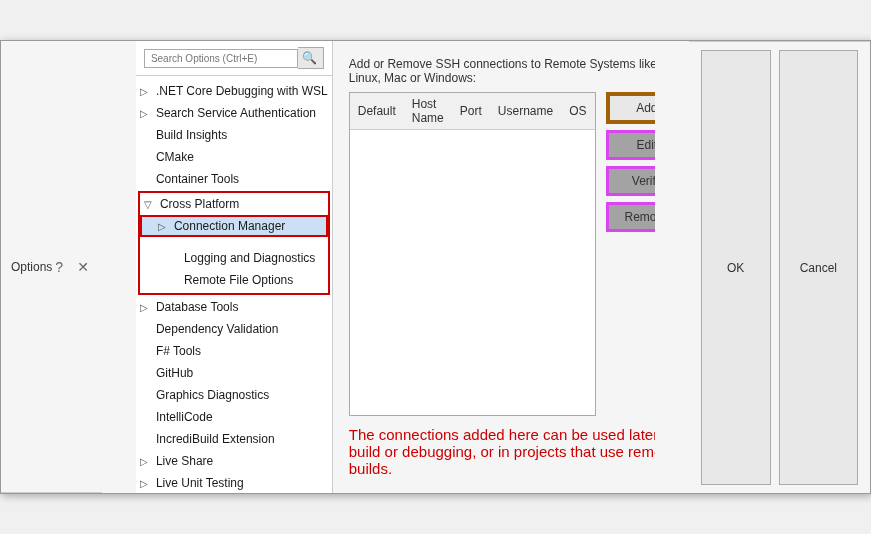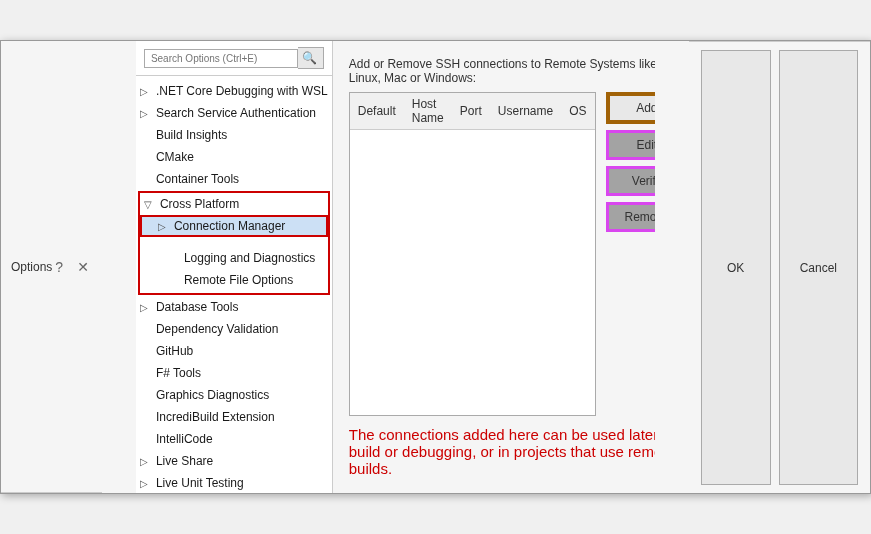--- a/index.html
+++ b/index.html
@@ -289,49 +289,49 @@
         <div class="tree-item">
           <div class="tree-row">
             <span class="expand-icon" style="visibility:hidden">▷</span>
             <span class="tree-label">Dependency Validation</span>
           </div>
         </div>
 
         <div class="tree-item">
           <div class="tree-row">
             <span class="expand-icon" style="visibility:hidden">▷</span>
+            <span class="tree-label">F# Tools</span>
+          </div>
+        </div>
+
+        <div class="tree-item">
+          <div class="tree-row">
+            <span class="expand-icon" style="visibility:hidden">▷</span>
             <span class="tree-label">GitHub</span>
           </div>
         </div>
 
         <div class="tree-item">
           <div class="tree-row">
             <span class="expand-icon" style="visibility:hidden">▷</span>
-            <span class="tree-label">F# Tools</span>
-          </div>
-        </div>
-
-        <div class="tree-item">
-          <div class="tree-row">
-            <span class="expand-icon" style="visibility:hidden">▷</span>
             <span class="tree-label">Graphics Diagnostics</span>
           </div>
         </div>
 
         <div class="tree-item">
           <div class="tree-row">
             <span class="expand-icon" style="visibility:hidden">▷</span>
+            <span class="tree-label">IntelliCode</span>
+          </div>
+        </div>
+
+        <div class="tree-item">
+          <div class="tree-row">
+            <span class="expand-icon" style="visibility:hidden">▷</span>
             <span class="tree-label">IncrediBuild Extension</span>
-          </div>
-        </div>
-
-        <div class="tree-item">
-          <div class="tree-row">
-            <span class="expand-icon" style="visibility:hidden">▷</span>
-            <span class="tree-label">IntelliCode</span>
           </div>
         </div>
 
         <div class="tree-item">
           <div class="tree-row">
             <span class="expand-icon">▷</span>
             <span class="tree-label">Live Share</span>
           </div>
         </div>
 

